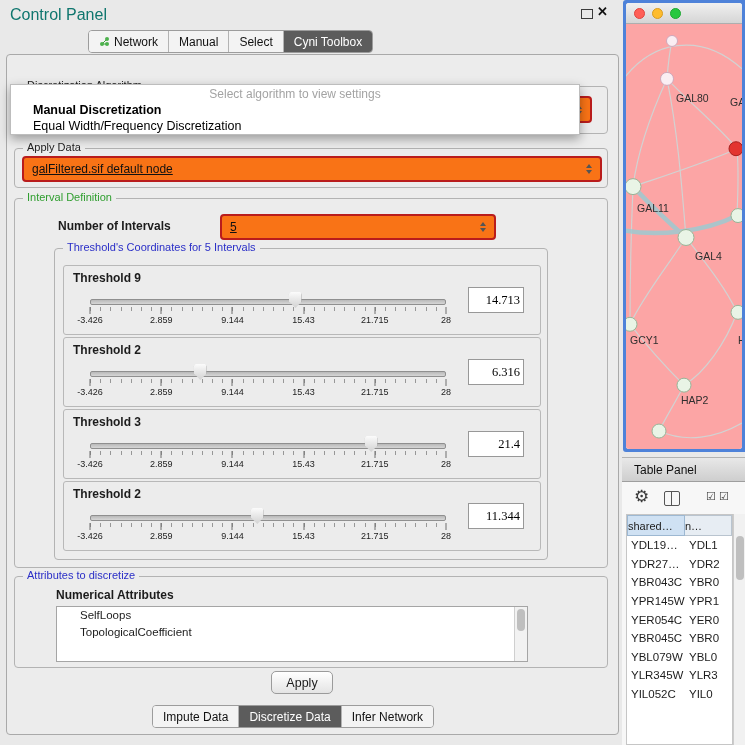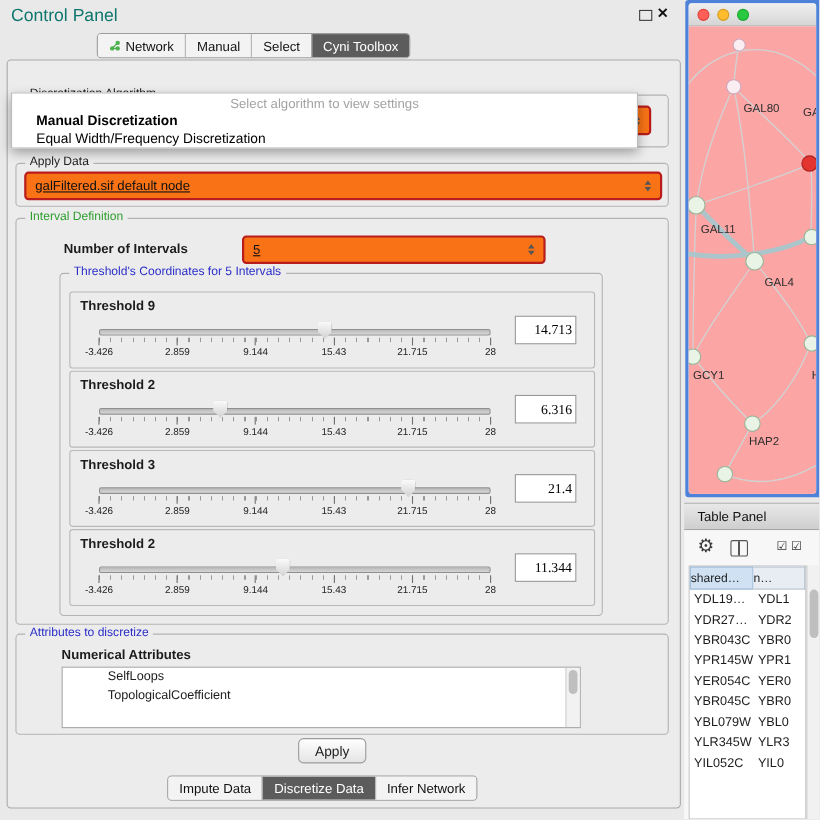--- a/index.html
+++ b/index.html
@@ -39,21 +39,21 @@
   .thr-label{position:absolute;left:9px;top:5px;font-weight:bold;font-size:12px;}
   .slider-wrap{position:absolute;left:26px;top:26px;width:356px;height:36px;}
   .track{position:absolute;left:0;right:0;top:7px;height:4px;background:linear-gradient(#b9b9b9,#d6d6d6);border:1px solid #8f8f8f;border-radius:2px;}
   .knob{position:absolute;top:0;width:13px;height:16px;transform:translateX(-50%);background:linear-gradient(#fbfbfb,#d2d2d2);clip-path:polygon(14% 0,86% 0,100% 14%,100% 58%,50% 100%,0 58%,0 14%);filter:drop-shadow(0 0 1px rgba(0,0,0,.6));cursor:pointer;z-index:2;}
   .ticks{position:absolute;left:0;right:0;top:15px;height:4px;background:repeating-linear-gradient(to right,#979797 0 1px,transparent 1px 10.17px);}
   .majortick{position:absolute;top:15px;width:1px;height:7px;background:#6f6f6f;transform:translateX(-50%);}
   .ticklabel{position:absolute;top:23px;transform:translateX(-50%);font-size:9px;color:#222;white-space:nowrap;}
   .valuebox{position:absolute;left:404px;top:21px;width:48px;height:24px;background:#fff;border:1px solid #989898;font-size:12.5px;text-align:right;padding:0 3px;font-family:Liberation Serif, serif;box-sizing:content-box;}
 
   .list{position:absolute;background:#fff;border:1px solid #a5a5a5;overflow:hidden;}
-  .list-item{font-size:11.5px;line-height:17px;padding-left:23px;white-space:nowrap;cursor:default;margin-left:18px;}
+  .list-item{font-size:11.5px;line-height:17px;padding-left:23px;white-space:nowrap;cursor:default;}
   .vscroll{position:absolute;right:0;top:0;bottom:0;width:12px;background:#f2f2f2;border-left:1px solid #cfcfcf;}
   .vthumb{position:absolute;left:2px;width:8px;background:#bfbfbf;border-radius:4px;}
 
   .btn{position:absolute;display:flex;align-items:center;justify-content:center;background:linear-gradient(#ffffff,#e4e4e4);border:1px solid #9b9b9b;border-radius:5px;font-size:12.5px;cursor:pointer;}
 
   
   .net-frame{left:623px;top:0;width:122px;height:452px;background:#4e82d9;padding:3px;box-sizing:border-box;border-radius:3px 0 0 3px;}
   .net-win{width:100%;height:100%;background:#fff;border-radius:3px;overflow:hidden;display:flex;flex-direction:column;}
   .net-titlebar{height:20px;background:linear-gradient(#f0f0f0,#d5d5d5);border-bottom:1px solid #aeaeae;display:flex;align-items:center;gap:7px;padding-left:8px;flex:none;}
   .light{width:11px;height:11px;border-radius:50%;cursor:pointer;flex:none;}

